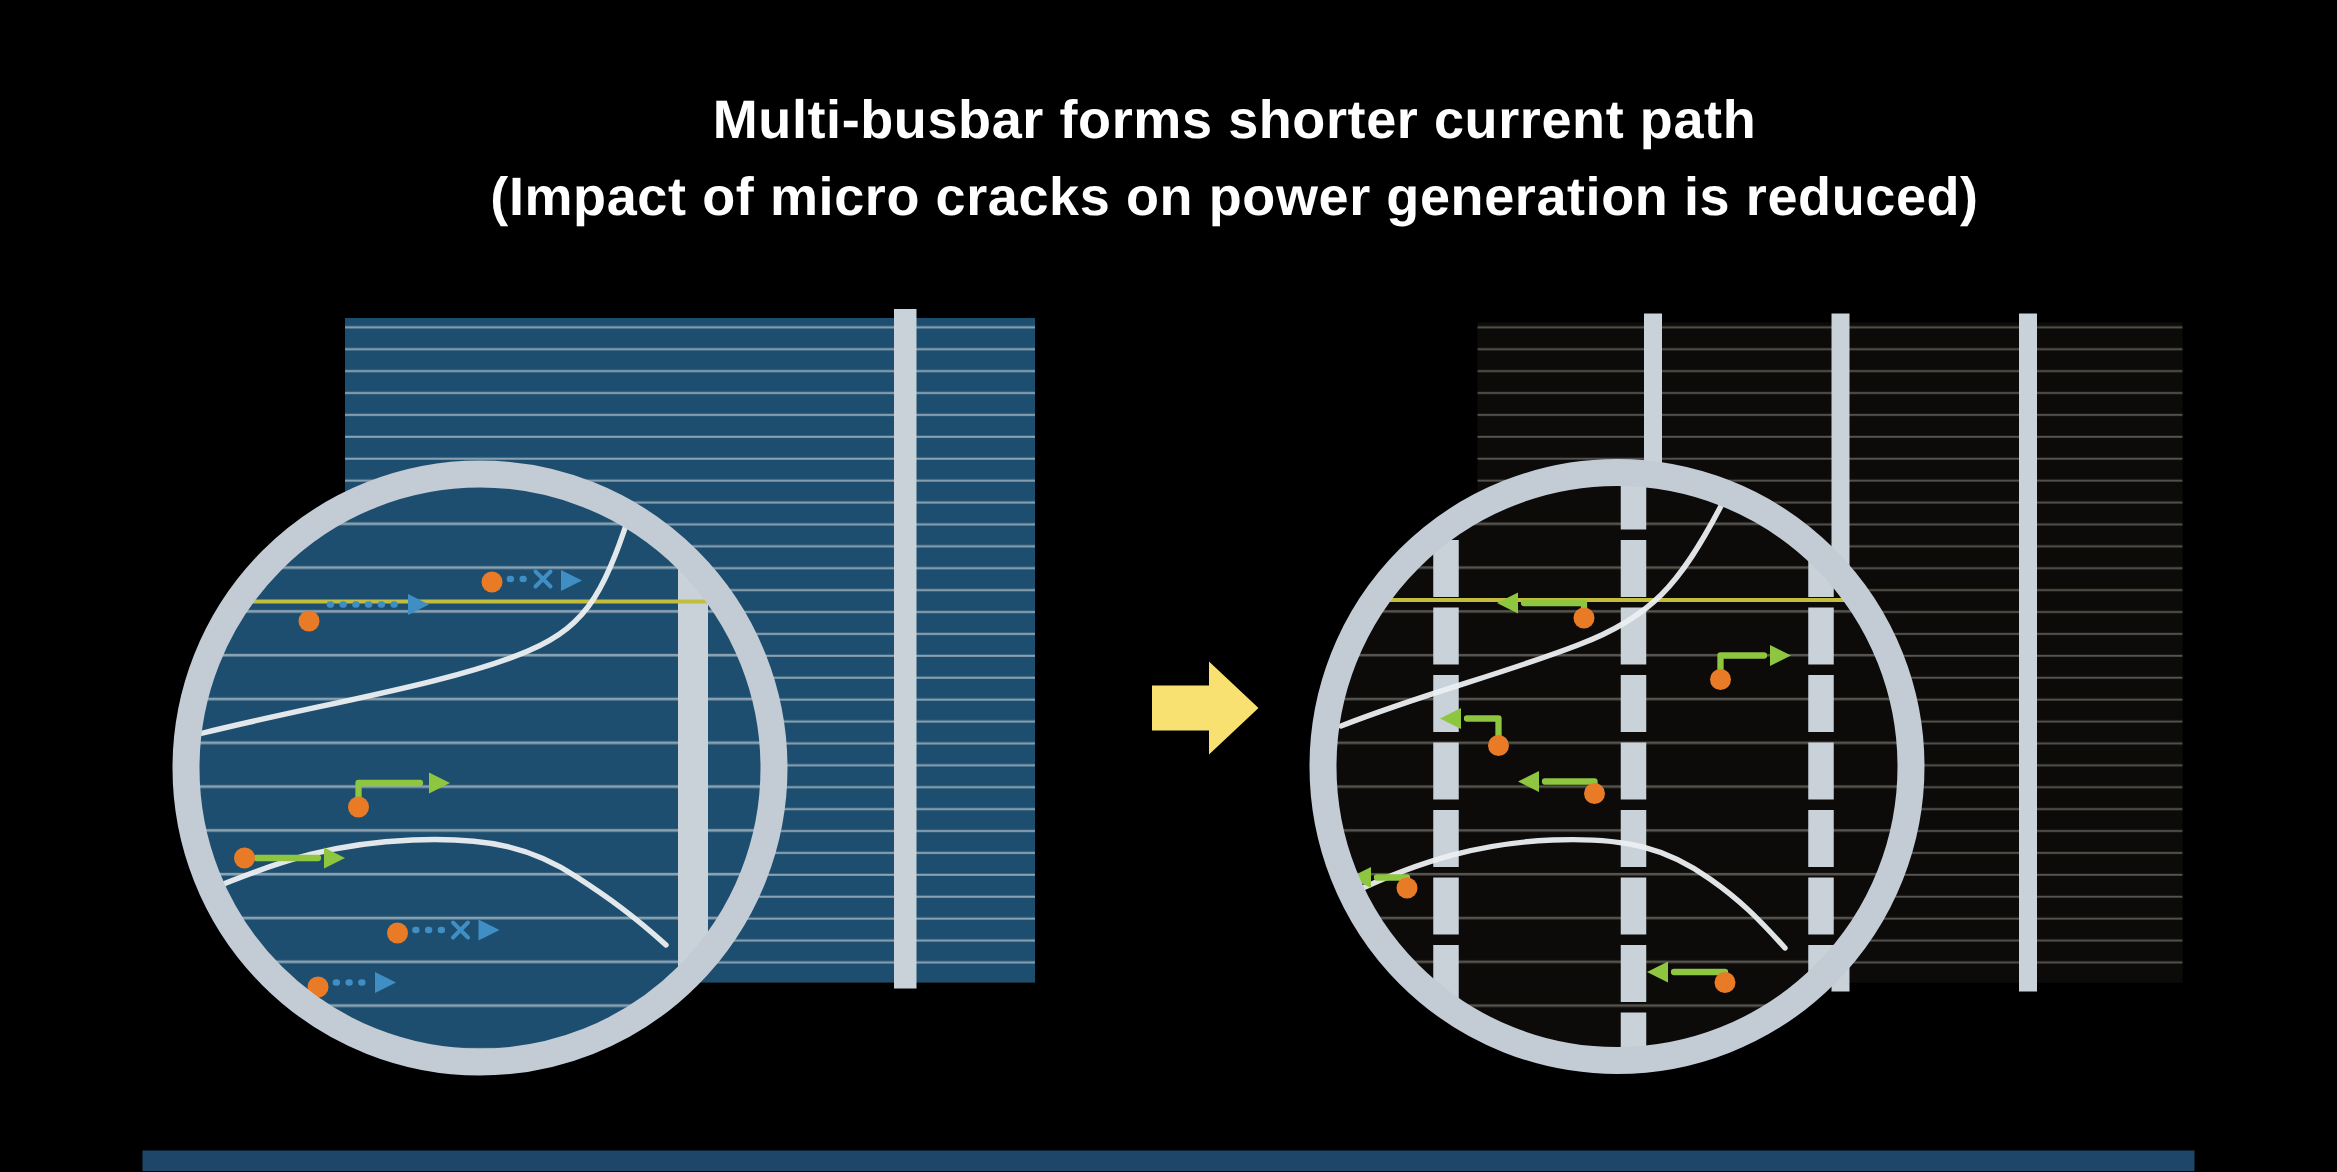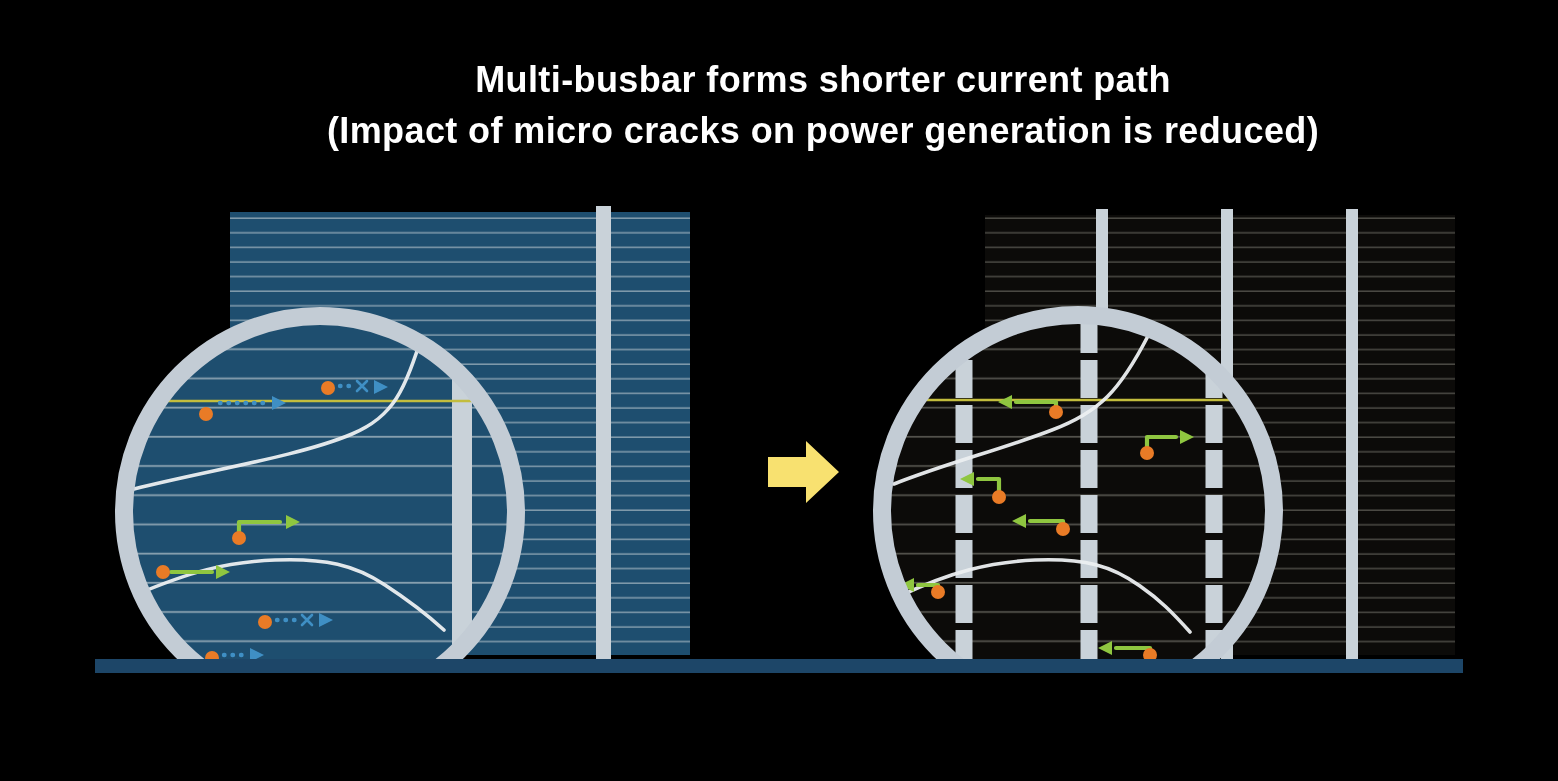--- a/index.html
+++ b/index.html
@@ -3,21 +3,21 @@
 <meta charset="utf-8">
 <style>
   html, body {
     margin: 0;
     padding: 0;
     background: #000;
   }
   .stage {
     position: relative;
     width: 1558px;
-    height: 673px;
+    height: 781px;
     overflow: hidden;
     background: var(--background, #000000);
     font-family: "Liberation Sans", sans-serif;
   }
   .title {
     position: absolute;
     top: 54px;
     left: 0;
     width: 100%;
     text-align: center;

